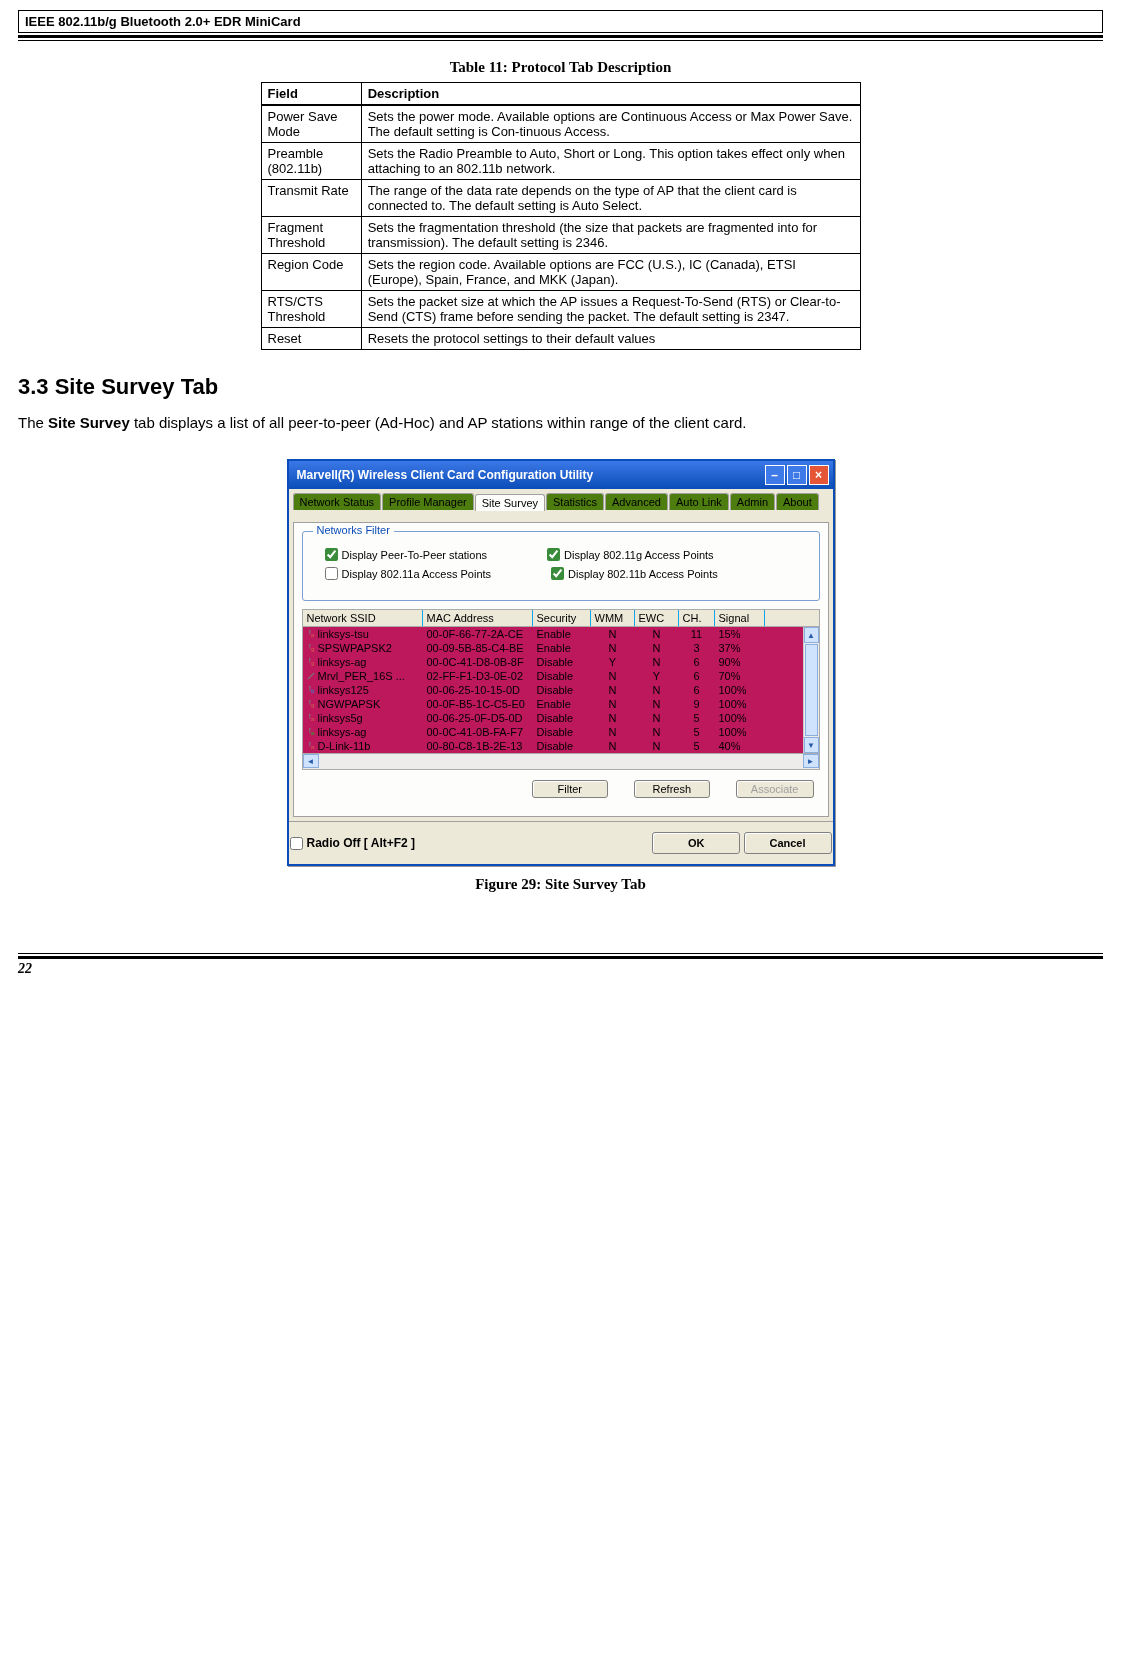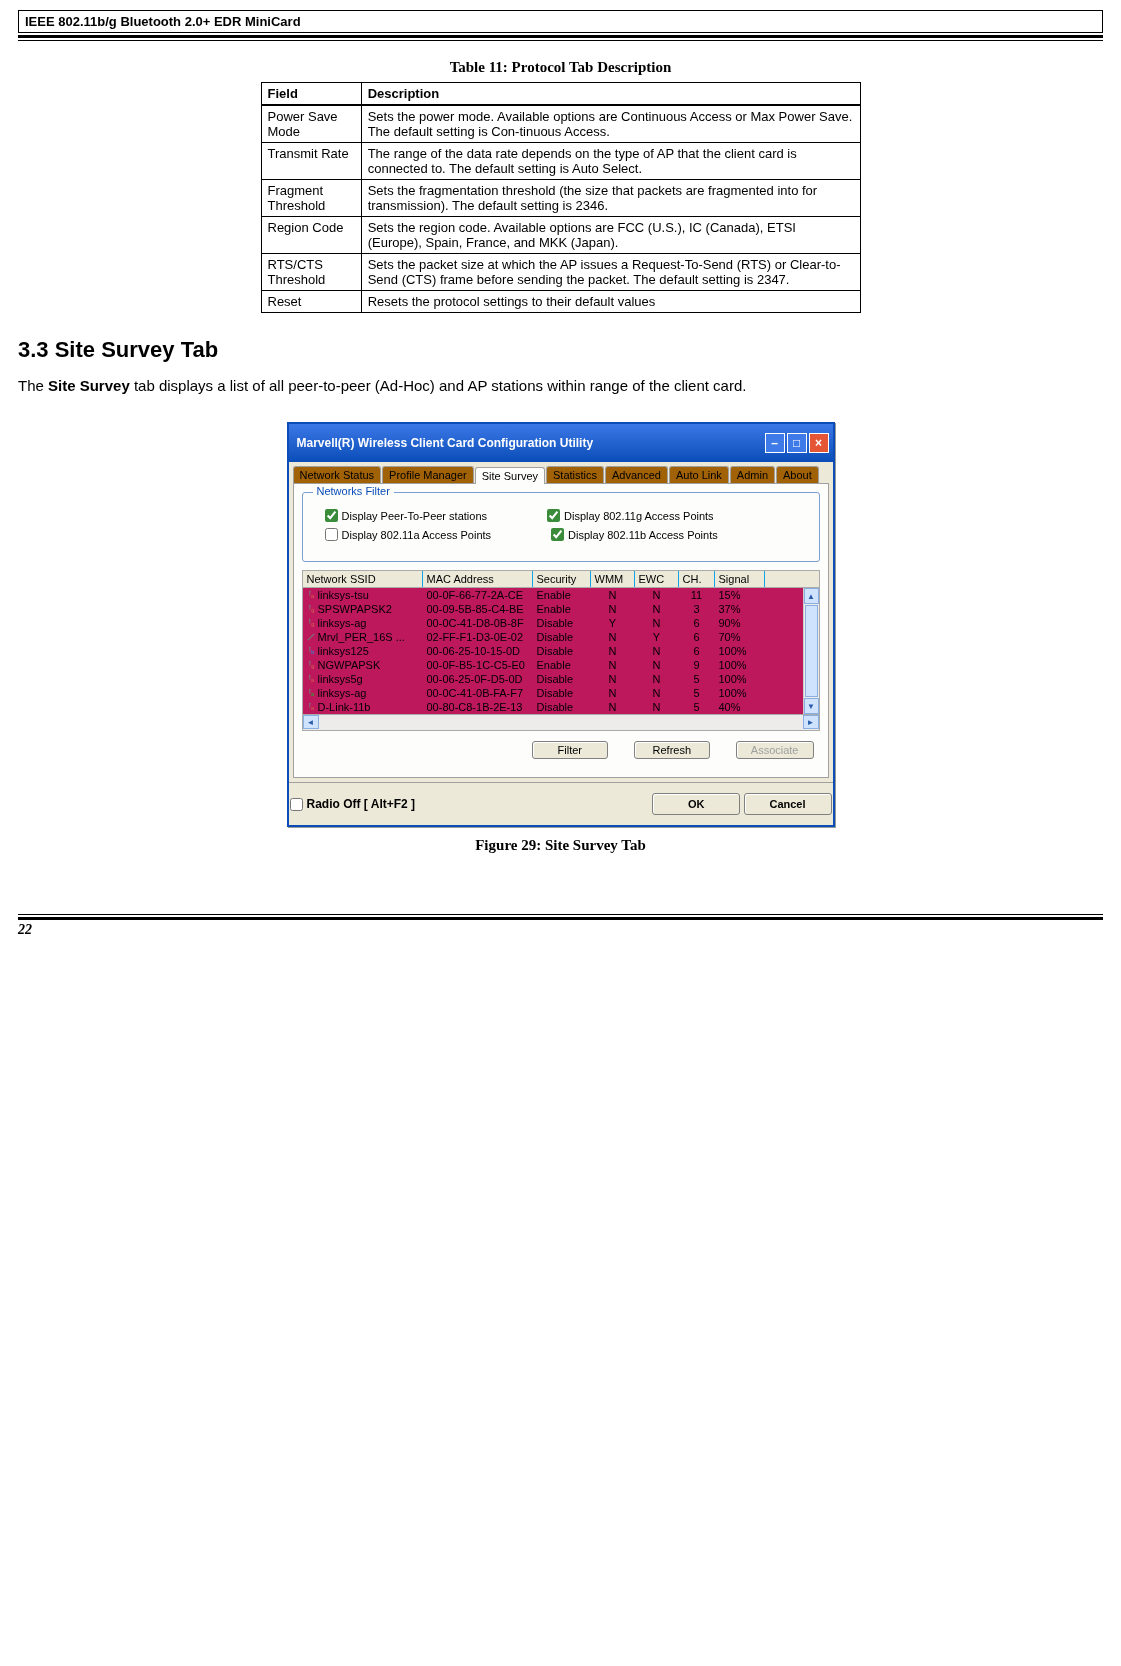--- a/index.html
+++ b/index.html
@@ -59,43 +59,43 @@
   .dialog-wrap { display:flex; justify-content:center; margin-bottom:10px; }
   .dialog {
     width: 548px;
     border: 2px solid #0a4db8;
     background: #ece9d8;
     font-size: 12px;
     box-shadow: 1px 1px 0 #999;
   }
   .titlebar {
     display:flex; align-items:center; justify-content:space-between;
-    height: 38px;
+    height: 28px;
     padding: 0 4px 0 8px;
     background: linear-gradient(#3b78e7,#0a4db8);
     color:#fff; font-weight:bold;
   }
   .winbtns { display:flex; gap:2px; }
   .winbtn {
     width:20px; height:20px; border:1px solid #fff; background:#3f7be8;
     display:flex;align-items:center;justify-content:center;color:#fff;font-size:12px;
   }
   .winbtn.close{ background:#e55636; }
   .tabs {
     display:flex; gap:0; padding:4px 4px 0 4px; background:#ece9d8;
   }
   .tab {
     border:1px solid #a0a0a0; border-bottom:none;
-    padding:2px 6px; font-size:11px; background:#a16207;
+    padding:2px 6px; font-size:11px; background:#4d7c0f;
     border-radius:3px 3px 0 0; margin-right:1px;
     white-space:nowrap;
   }
   .tab.active { background:#fdfdfb; position:relative; top:1px; }
   .tabpanel {
-    border:1px solid #a0a0a0; margin:0 4px 4px; background:#fdfdfb;
+    border:1px solid #a0a0a0; margin:12px 4px 4px; background:#fdfdfb;
     padding:8px;
   }
   .group {
     border:1px solid #7c9fd3; border-radius:3px; padding:10px 14px 14px; margin-bottom:8px;
     position:relative;
   }
   .group-title {
     position:absolute; top:-8px; left:10px; background:#fdfdfb; padding:0 4px;
     color:#0a4db8; font-size:11px;
   }
@@ -177,20 +177,24 @@
   <thead>
     <tr>
       <th>Field</th>
       <th>Description</th>
     </tr>
   </thead>
   <tbody id="protocol-body">
       <tr>
         <td>Power Save Mode</td>
         <td>Sets the power mode. Available options are Continuous Access or Max Power Save. The default setting is Con-tinuous Access.</td>
+      </tr>
+      <tr>
+        <td>Preamble (802.11b)</td>
+        <td>Sets the Radio Preamble to Auto, Short or Long. This option takes effect only when attaching to an 802.11b network.</td>
       </tr>
       <tr>
         <td>Transmit Rate</td>
         <td>The range of the data rate depends on the type of AP that the client card is connected to. The default setting is Auto Select.</td>
       </tr>
       <tr>
         <td>Fragment Threshold</td>
         <td>Sets the fragmentation threshold (the size that packets are fragmented into for transmission). The default setting is 2346.</td>
       </tr>
       <tr>

